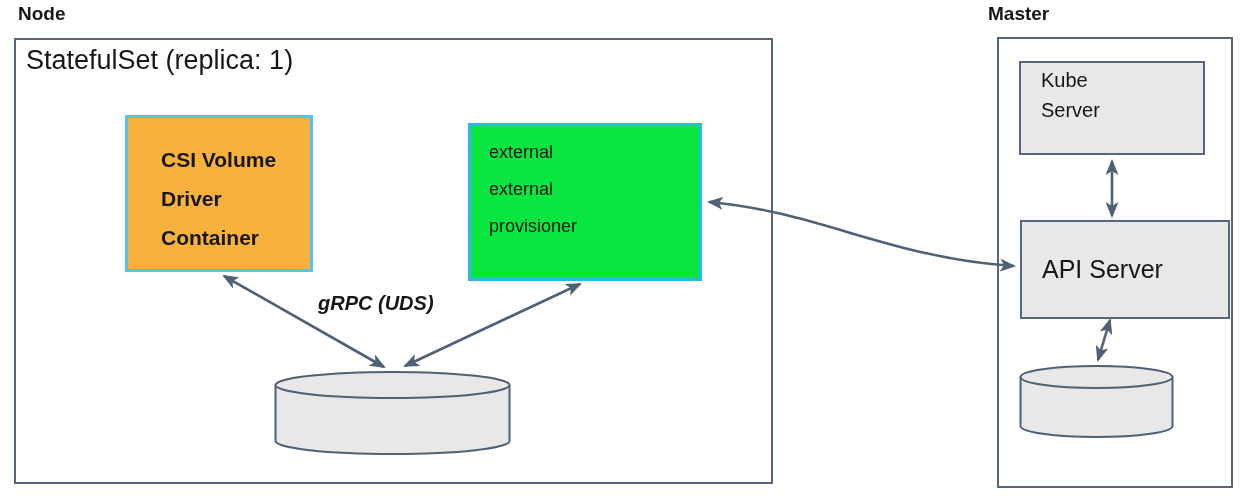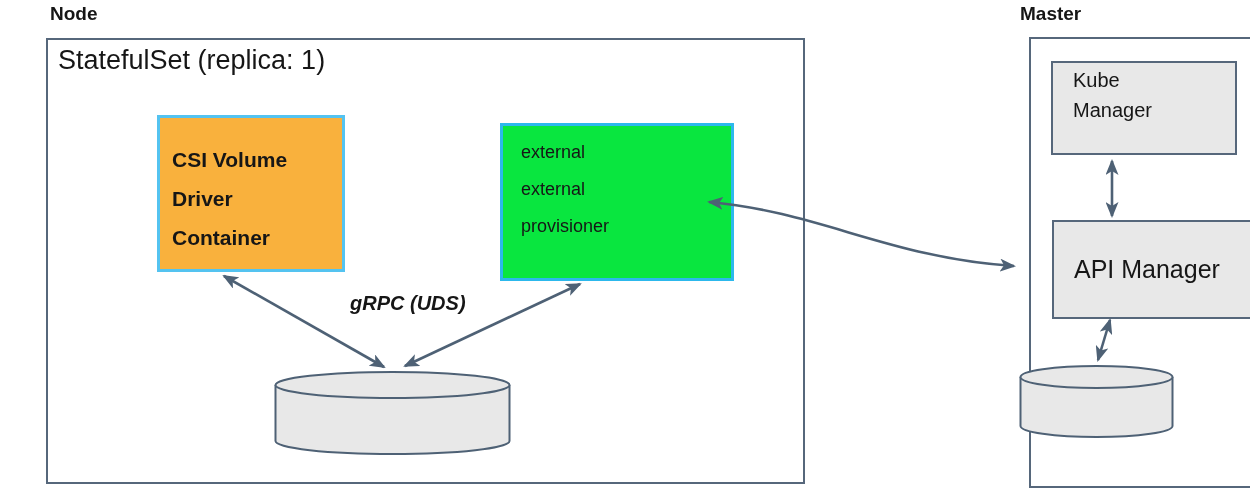--- a/index.html
+++ b/index.html
@@ -5,28 +5,28 @@
   :root{
     --csi-fill:#F9B13D; --csi-border:#54C3F0;
     --sidecar-fill:#09E63F; --sidecar-border:#2CB8EC;
     --gray-fill:#E8E8E8; --outline:#56677B; --arrow:#4E6175; --text:#161616;
   }
   html,body{margin:0;padding:0;background:#ffffff;}
   #stage{
     position:relative; width:1250px; height:496px; overflow:hidden;
     font-family:"Liberation Sans", sans-serif; color:var(--text); background:#ffffff;
   }
-  .abs{position:absolute;margin-left:32px;}
+  .abs{position:absolute;}
   .group-label{font-size:19px; font-weight:700; white-space:nowrap;}
   .outline-box{border:2px solid var(--outline); box-sizing:border-box; background:transparent;}
   .fill-box{box-sizing:border-box; white-space:nowrap;}
   .csi-box{
     left:125px; top:115px; width:188px; height:157px;
     background:var(--csi-fill); border:3px solid var(--csi-border);
-    padding:22px 0 0 12px; font-size:21px; font-weight:600; line-height:39px;
+    padding:22px 0 0 33px; font-size:21px; font-weight:600; line-height:39px;
   }
   .sidecar-box{
     left:468px; top:123px; width:234px; height:158px;
     background:var(--sidecar-fill); border:3px solid var(--sidecar-border);
     padding:8px 0 0 18px; font-size:18px; font-weight:400; line-height:37px;
   }
   .kcm-box{
     left:1019px; top:61px; width:186px; height:94px;
     background:var(--gray-fill); border:2px solid var(--outline);
     padding:2px 0 0 20px; font-size:20px; font-weight:400; line-height:30px;
@@ -72,25 +72,25 @@
   <div class="abs grpc-label">gRPC (UDS)</div>
 
   <div class="abs emptydir-label">EmptyDir Volume</div>
 
   <div class="abs group-label" style="left:988px; top:3px;">Master</div>
 
   <div class="abs outline-box" style="left:997px; top:37px; width:236px; height:451px;"></div>
 
   <div class="abs fill-box kcm-box">
     <span class="line">Kube</span>
-    <span class="line">Manager</span>
+    <span class="line">Server</span>
   </div>
 
   <div class="abs api-box">
-    <span>API Manager</span>
+    <span>API Server</span>
   </div>
 
   <div class="abs etcd-label">etcd</div>
 
   <svg class="overlay" width="1250" height="496" viewBox="0 0 1250 496">
     <defs>
       <marker id="ah-end" markerUnits="userSpaceOnUse" markerWidth="16" markerHeight="13" refX="14" refY="6.5" orient="auto">
         <path class="head" d="M0,0 L16,6.5 L0,13 L4,6.5 Z"></path>
       </marker>
       <marker id="ah-start" markerUnits="userSpaceOnUse" markerWidth="16" markerHeight="13" refX="14" refY="6.5" orient="auto-start-reverse">

